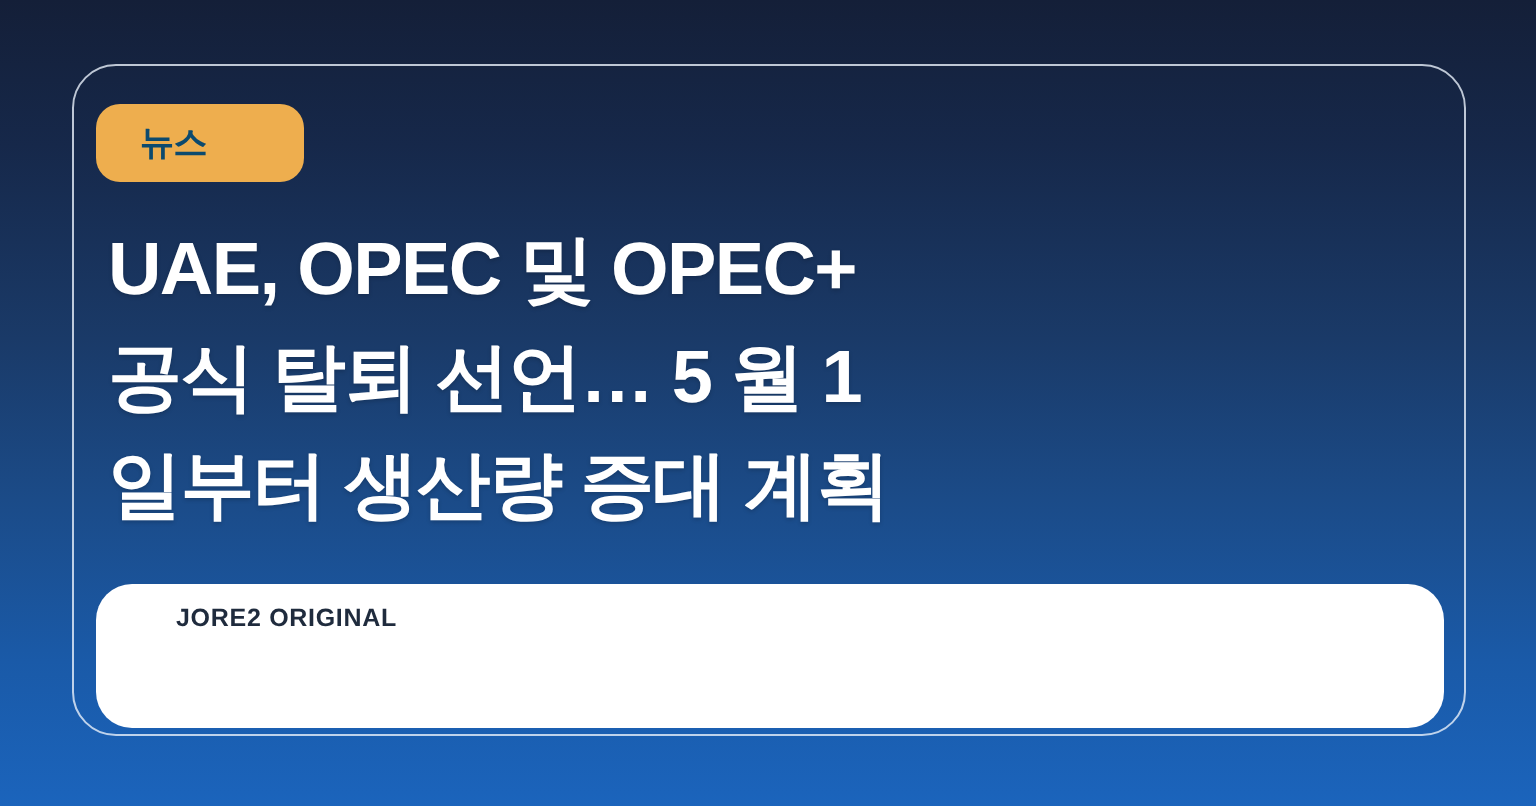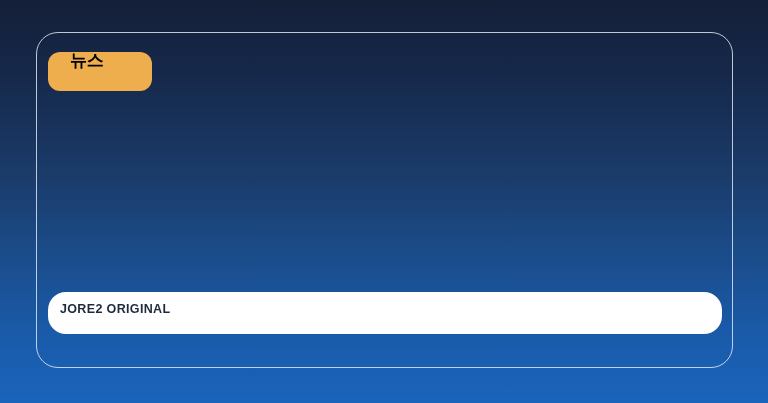--- a/index.html
+++ b/index.html
@@ -43,25 +43,25 @@
   
   #category-badge {
     position: absolute;
     left: 48px;
     top: 52px;
     min-width: 104px;
     height: 39px;
     box-sizing: border-box;
     padding: 0 22px;
     display: flex;
-    align-items: flex-start;
+    align-items: center;
     justify-content: flex-start;
     background: #eeae4e;
     border-radius: 12px;
-    color: #000000;
+    color: #0c4a6e;
     font-size: 17px;
     font-weight: 700;
     letter-spacing: -0.2px;
     line-height: 1;
   }
 
   
   #headline {
     position: absolute;
     left: 54px;
@@ -75,25 +75,25 @@
     white-space: pre-line;
     text-shadow: 0 1px 2px rgba(0,0,0,0.18);
   }
 
   
   #source-card {
     position: absolute;
     left: 48px;
     top: 292px;
     width: 674px;
-    height: 42px;
+    height: 72px;
     box-sizing: border-box;
     background: #ffffff;
     border-radius: 18px;
-    padding: 8px 22px 0 12px;
+    padding: 8px 22px 0 40px;
   }
 
   #source-label {
     color: #1f2b3d;
     font-size: 12.5px;
     font-weight: 700;
     letter-spacing: 0.35px;
     line-height: 19px;
   }
 
@@ -111,18 +111,21 @@
 <body>
 
 <div id="stage">
 
   <div id="outer-card"></div>
 
   <div id="category-badge">
     <span>뉴스</span>
   </div>
 
+  <div id="headline">UAE, OPEC 및 OPEC+
+공식 탈퇴 선언… 5 월 1
+일부터 생산량 증대 계획</div>
 
   <div id="source-card">
     <div id="source-label">JORE2 ORIGINAL</div>
   </div>
 
 </div>
 
 </body></html>

